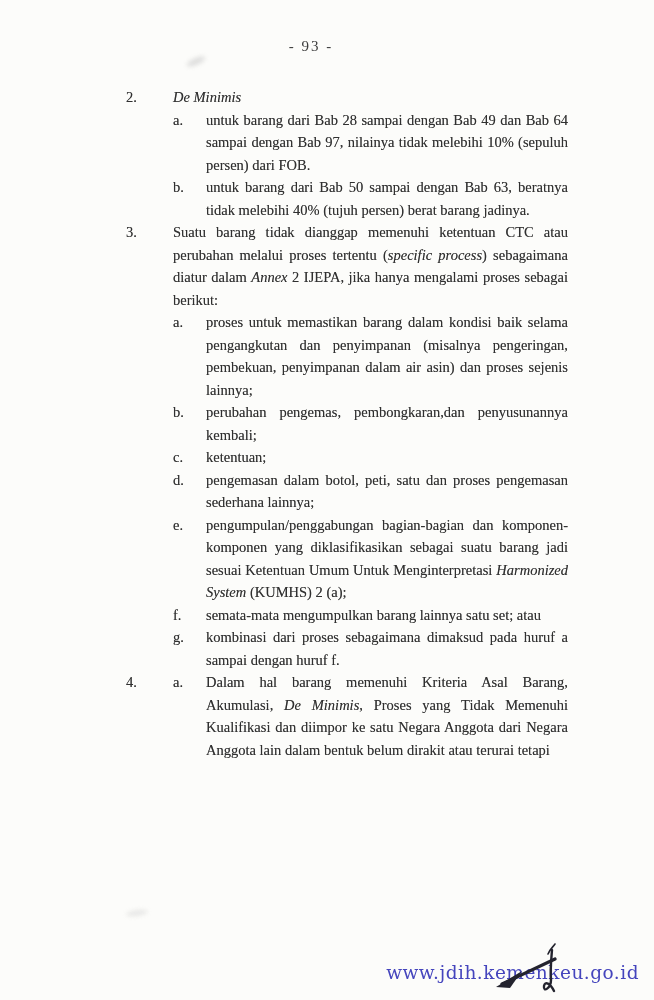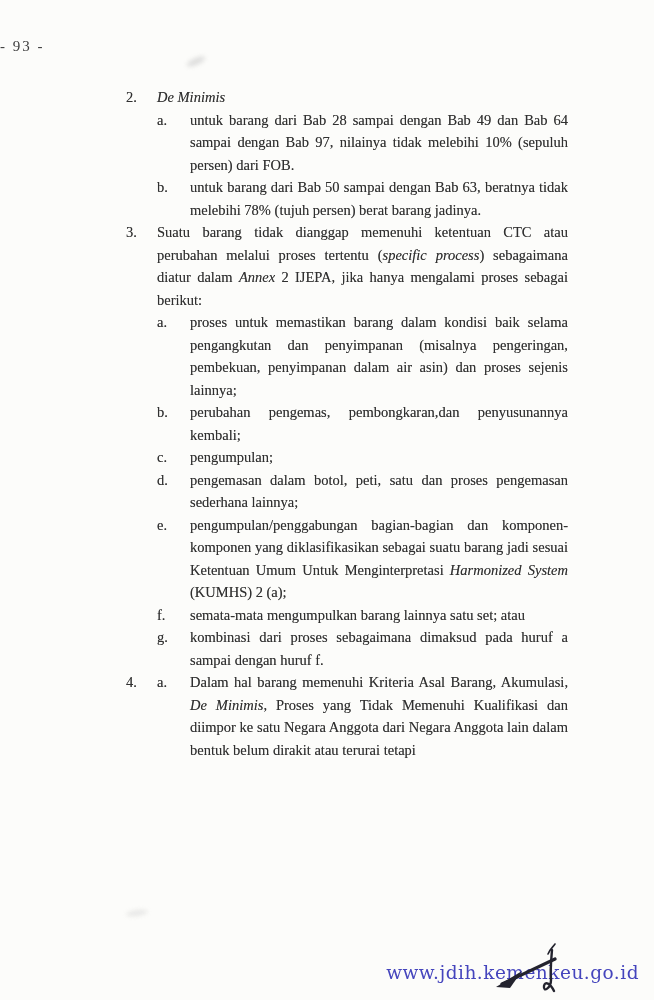--- a/index.html
+++ b/index.html
@@ -2,31 +2,31 @@
 <html><head>
 <meta charset="utf-8">
 <style>
   html,body{margin:0;padding:0;background:#e8e8e8;}
   .page{
     position:relative;width:654px;height:1000px;margin:0 auto;
     background:#fcfcfa;overflow:hidden;
     font-family:"Liberation Serif", serif;color:#303030;
   }
   .page-number{
-    position:absolute;top:38px;left:0;width:622px;
+    position:absolute;top:38px;left:0;width:622px;text-align:center;
     font-size:15px;color:#3d3d3d;letter-spacing:2px;
   }
   .content{
     position:absolute;left:126px;top:86px;width:442px;
     font-size:14.5px;line-height:22.5px;
     text-shadow:0 0 .5px rgba(60,60,60,.55);
   }
   .item{display:flex;}
   .num{width:31px;flex-shrink:0;}
-  .ibody{flex:1;min-width:0;}
+  .ibody{flex:1;min-width:0;margin-left:16px;}
   .ititle{text-align:left;}
   .para{margin:0;text-align:justify;}
   .sub{display:flex;}
   .letter{width:33px;flex-shrink:0;}
   .sbody{flex:1;min-width:0;text-align:justify;margin:0;}
   .it{font-style:italic;}
   .footer{position:absolute;right:15px;bottom:17px;}
   .footer-link{
     font-family:"DejaVu Serif", serif;font-size:18.5px;
     color:#4545bd;text-decoration:none;letter-spacing:.5px;
@@ -50,39 +50,39 @@
       <div class="item">
         <div class="num">2.</div>
         <div class="ibody">
           <div class="ititle"><span class="it">De Minimis</span></div>
           <div class="sub">
             <div class="letter">a.</div>
             <div class="sbody"><span>untuk barang dari Bab 28 sampai dengan Bab 49 dan Bab 64 sampai dengan Bab 97, nilainya tidak melebihi 10% (sepuluh persen) dari FOB.</span></div>
           </div>
           <div class="sub">
             <div class="letter">b.</div>
-            <div class="sbody"><span>untuk barang dari Bab 50 sampai dengan Bab 63, beratnya tidak melebihi 78% (tujuh persen) berat barang jadinya.</span></div>
+            <div class="sbody"><span>untuk barang dari Bab 50 sampai dengan Bab 63, beratnya tidak melebihi 40% (tujuh persen) berat barang jadinya.</span></div>
           </div>
         </div>
       </div>
       <div class="item">
         <div class="num">3.</div>
         <div class="ibody">
           <p class="para"><span>Suatu barang tidak dianggap memenuhi ketentuan CTC atau perubahan melalui proses tertentu (</span><span class="it">specific process</span><span>) sebagaimana diatur dalam </span><span class="it">Annex</span><span> 2 IJEPA, jika hanya mengalami proses sebagai berikut:</span></p>
           <div class="sub">
             <div class="letter">a.</div>
             <div class="sbody"><span>proses untuk memastikan barang dalam kondisi baik selama pengangkutan dan penyimpanan (misalnya pengeringan, pembekuan, penyimpanan dalam air asin) dan proses sejenis lainnya;</span></div>
           </div>
           <div class="sub">
             <div class="letter">b.</div>
             <div class="sbody"><span>perubahan pengemas, pembongkaran,dan penyusunannya kembali;</span></div>
           </div>
           <div class="sub">
             <div class="letter">c.</div>
-            <div class="sbody"><span>pengumpulan;</span></div>
+            <div class="sbody"><span>ketentuan;</span></div>
           </div>
           <div class="sub">
             <div class="letter">d.</div>
             <div class="sbody"><span>pengemasan dalam botol, peti, satu dan proses pengemasan sederhana lainnya;</span></div>
           </div>
           <div class="sub">
             <div class="letter">e.</div>
             <div class="sbody"><span>pengumpulan/penggabungan bagian-bagian dan komponen-komponen yang diklasifikasikan sebagai suatu barang jadi sesuai Ketentuan Umum Untuk Menginterpretasi </span><span class="it">Harmonized System</span><span> (KUMHS) 2 (a);</span></div>
           </div>
           <div class="sub">

